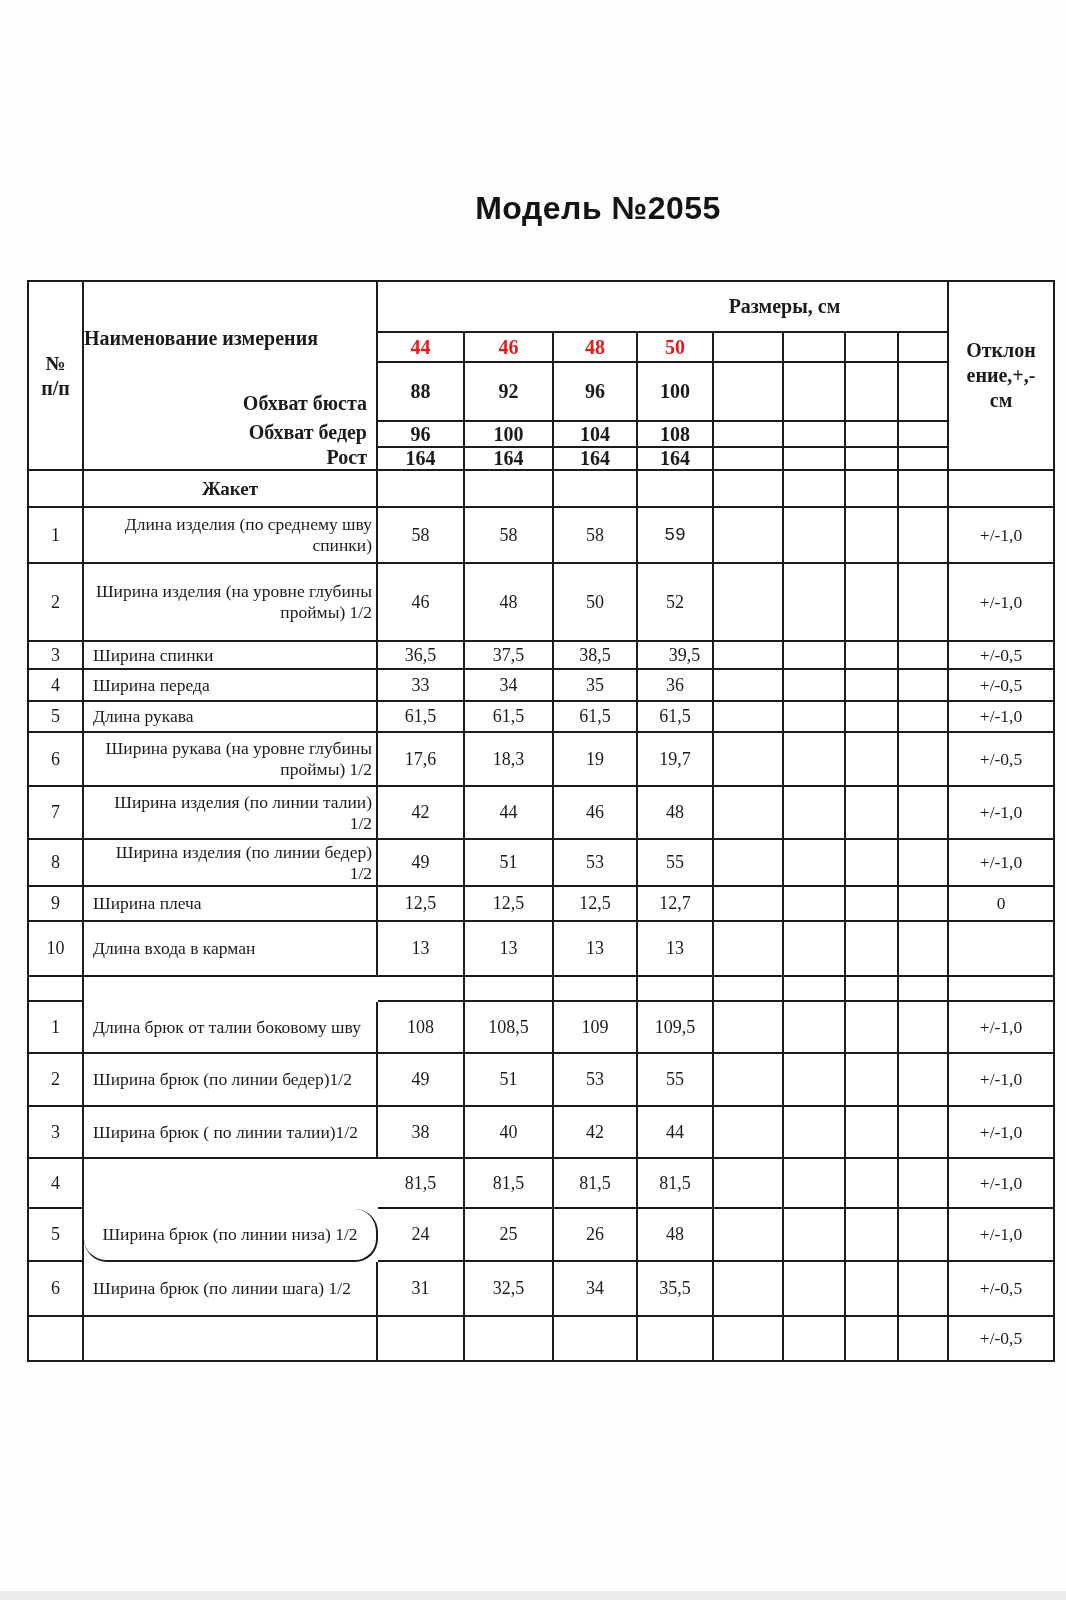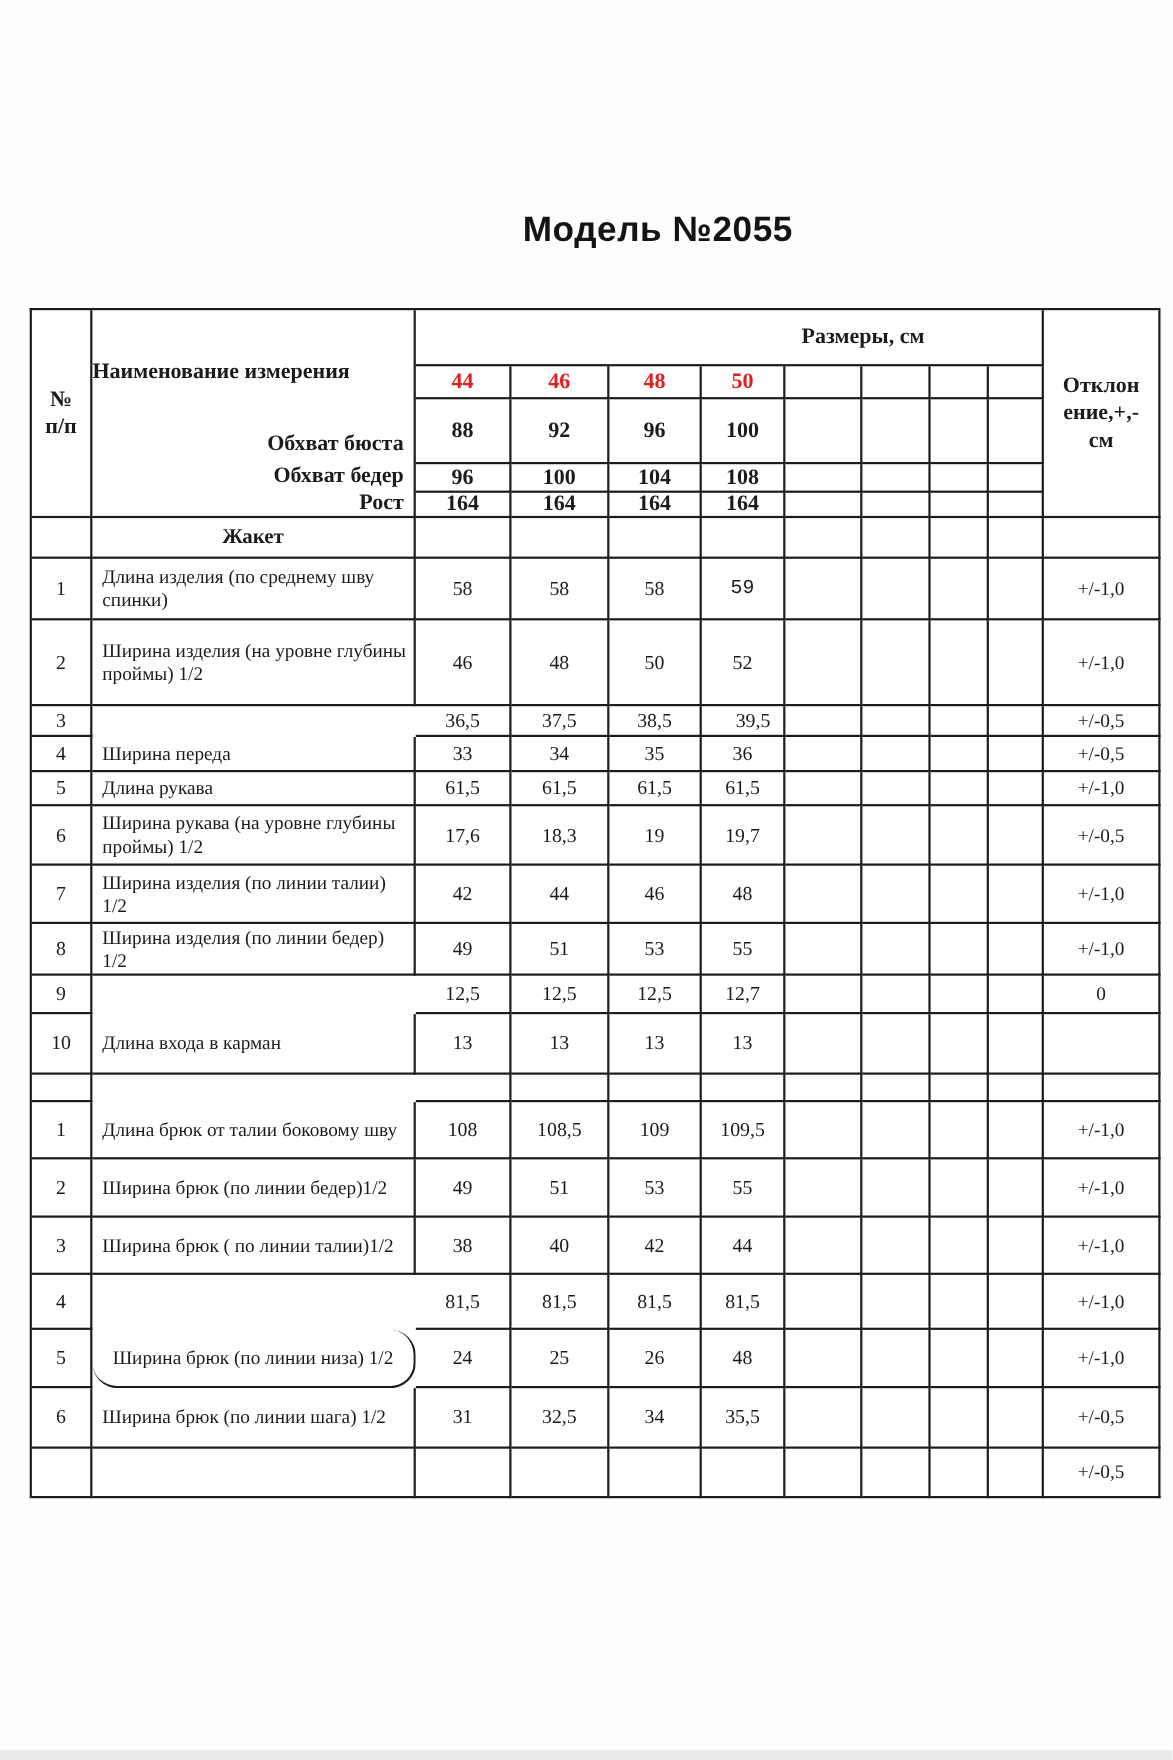--- a/index.html
+++ b/index.html
@@ -41,21 +41,21 @@
   .sizes-hdr span { display:inline-block; transform:translateX(122px); }
   .namehead { position:relative; display:block; }
   .nh-title { position:absolute; top:8px; left:0; right:0; text-align:left; font-weight:bold; font-size:20px;margin-top:37px; }
   .nh-label { position:absolute; right:9px; font-weight:bold; font-size:20px; line-height:24px; }
   .nh-bust { top:109px; }
   .nh-hips { top:138px; }
   .nh-height { top:163px; }
   .red { color:#e31c1c; }
   .bold { font-weight:bold; font-size:20px; }
   .lbl {
-    justify-content:flex-start; text-align:left;
+    justify-content:flex-start; text-align:right;
     padding:2px 4px 2px 9px; font-size:17.5px; line-height:1.2;
   }
   .lbl.center { justify-content:center; text-align:center; padding-left:4px; }
   .sec { font-weight:bold; font-size:19px; }
   .dev { font-size:17.5px; }
   .bottom-strip {
     position:absolute; left:0; top:1591px; width:1066px; height:9px;
     background:#ebebeb;
   }
 </style>
@@ -138,20 +138,21 @@
     <div class="c" style="grid-area: 8 / 3;">46</div>
     <div class="c" style="grid-area: 8 / 4;">48</div>
     <div class="c" style="grid-area: 8 / 5;">50</div>
     <div class="c" style="grid-area: 8 / 6;">52</div>
     <div class="c" style="grid-area: 8 / 7;"></div>
     <div class="c" style="grid-area: 8 / 8;"></div>
     <div class="c" style="grid-area: 8 / 9;"></div>
     <div class="c" style="grid-area: 8 / 10;"></div>
     <div class="c dev" style="grid-area: 8 / 11;">+/-1,0</div>
     <div class="c" style="grid-area: 9 / 1;">3</div>
+    <div class="c lbl" style="grid-area: 9 / 2;">Ширина спинки</div>
     <div class="c" style="grid-area: 9 / 3;">36,5</div>
     <div class="c" style="grid-area: 9 / 4;">37,5</div>
     <div class="c" style="grid-area: 9 / 5;">38,5</div>
     <div class="c" style="grid-area: 9 / 6; padding-left: 19px;">39,5</div>
     <div class="c" style="grid-area: 9 / 7;"></div>
     <div class="c" style="grid-area: 9 / 8;"></div>
     <div class="c" style="grid-area: 9 / 9;"></div>
     <div class="c" style="grid-area: 9 / 10;"></div>
     <div class="c dev" style="grid-area: 9 / 11;">+/-0,5</div>
     <div class="c" style="grid-area: 10 / 1;">4</div>
@@ -203,20 +204,21 @@
     <div class="c" style="grid-area: 14 / 3;">49</div>
     <div class="c" style="grid-area: 14 / 4;">51</div>
     <div class="c" style="grid-area: 14 / 5;">53</div>
     <div class="c" style="grid-area: 14 / 6;">55</div>
     <div class="c" style="grid-area: 14 / 7;"></div>
     <div class="c" style="grid-area: 14 / 8;"></div>
     <div class="c" style="grid-area: 14 / 9;"></div>
     <div class="c" style="grid-area: 14 / 10;"></div>
     <div class="c dev" style="grid-area: 14 / 11;">+/-1,0</div>
     <div class="c" style="grid-area: 15 / 1;">9</div>
+    <div class="c lbl" style="grid-area: 15 / 2;">Ширина плеча</div>
     <div class="c" style="grid-area: 15 / 3;">12,5</div>
     <div class="c" style="grid-area: 15 / 4;">12,5</div>
     <div class="c" style="grid-area: 15 / 5;">12,5</div>
     <div class="c" style="grid-area: 15 / 6;">12,7</div>
     <div class="c" style="grid-area: 15 / 7;"></div>
     <div class="c" style="grid-area: 15 / 8;"></div>
     <div class="c" style="grid-area: 15 / 9;"></div>
     <div class="c" style="grid-area: 15 / 10;"></div>
     <div class="c dev" style="grid-area: 15 / 11;">0</div>
     <div class="c" style="grid-area: 16 / 1;">10</div>

